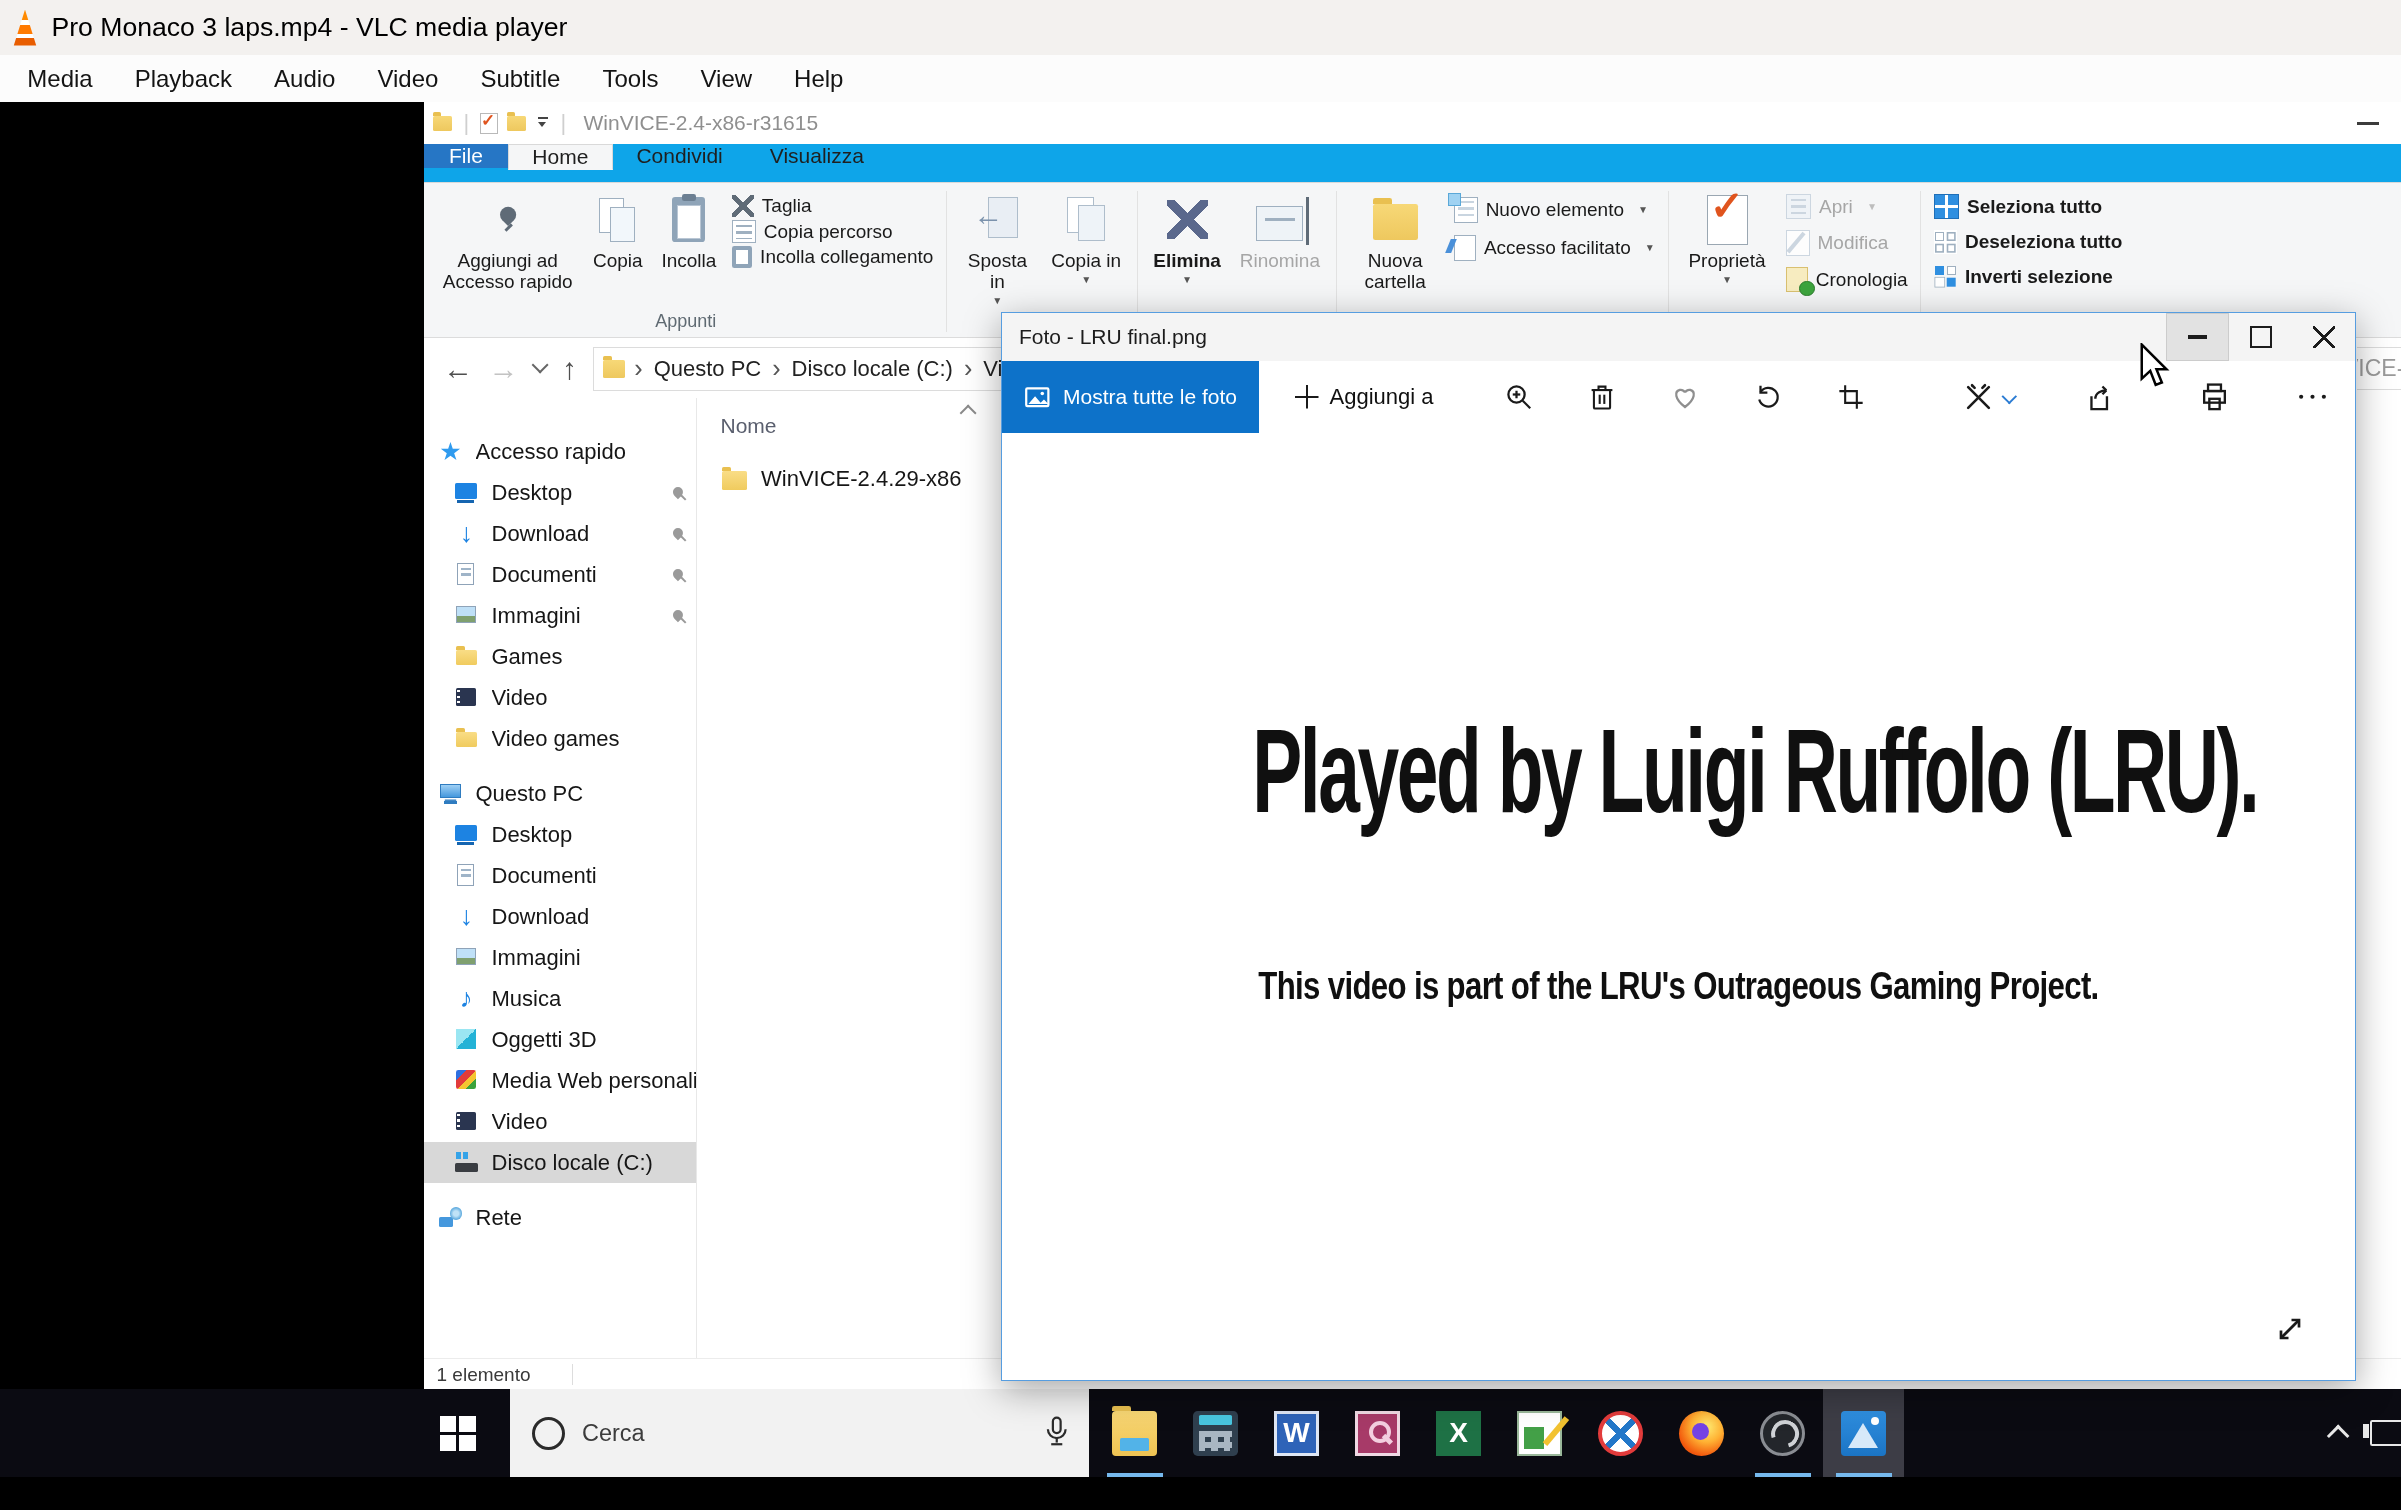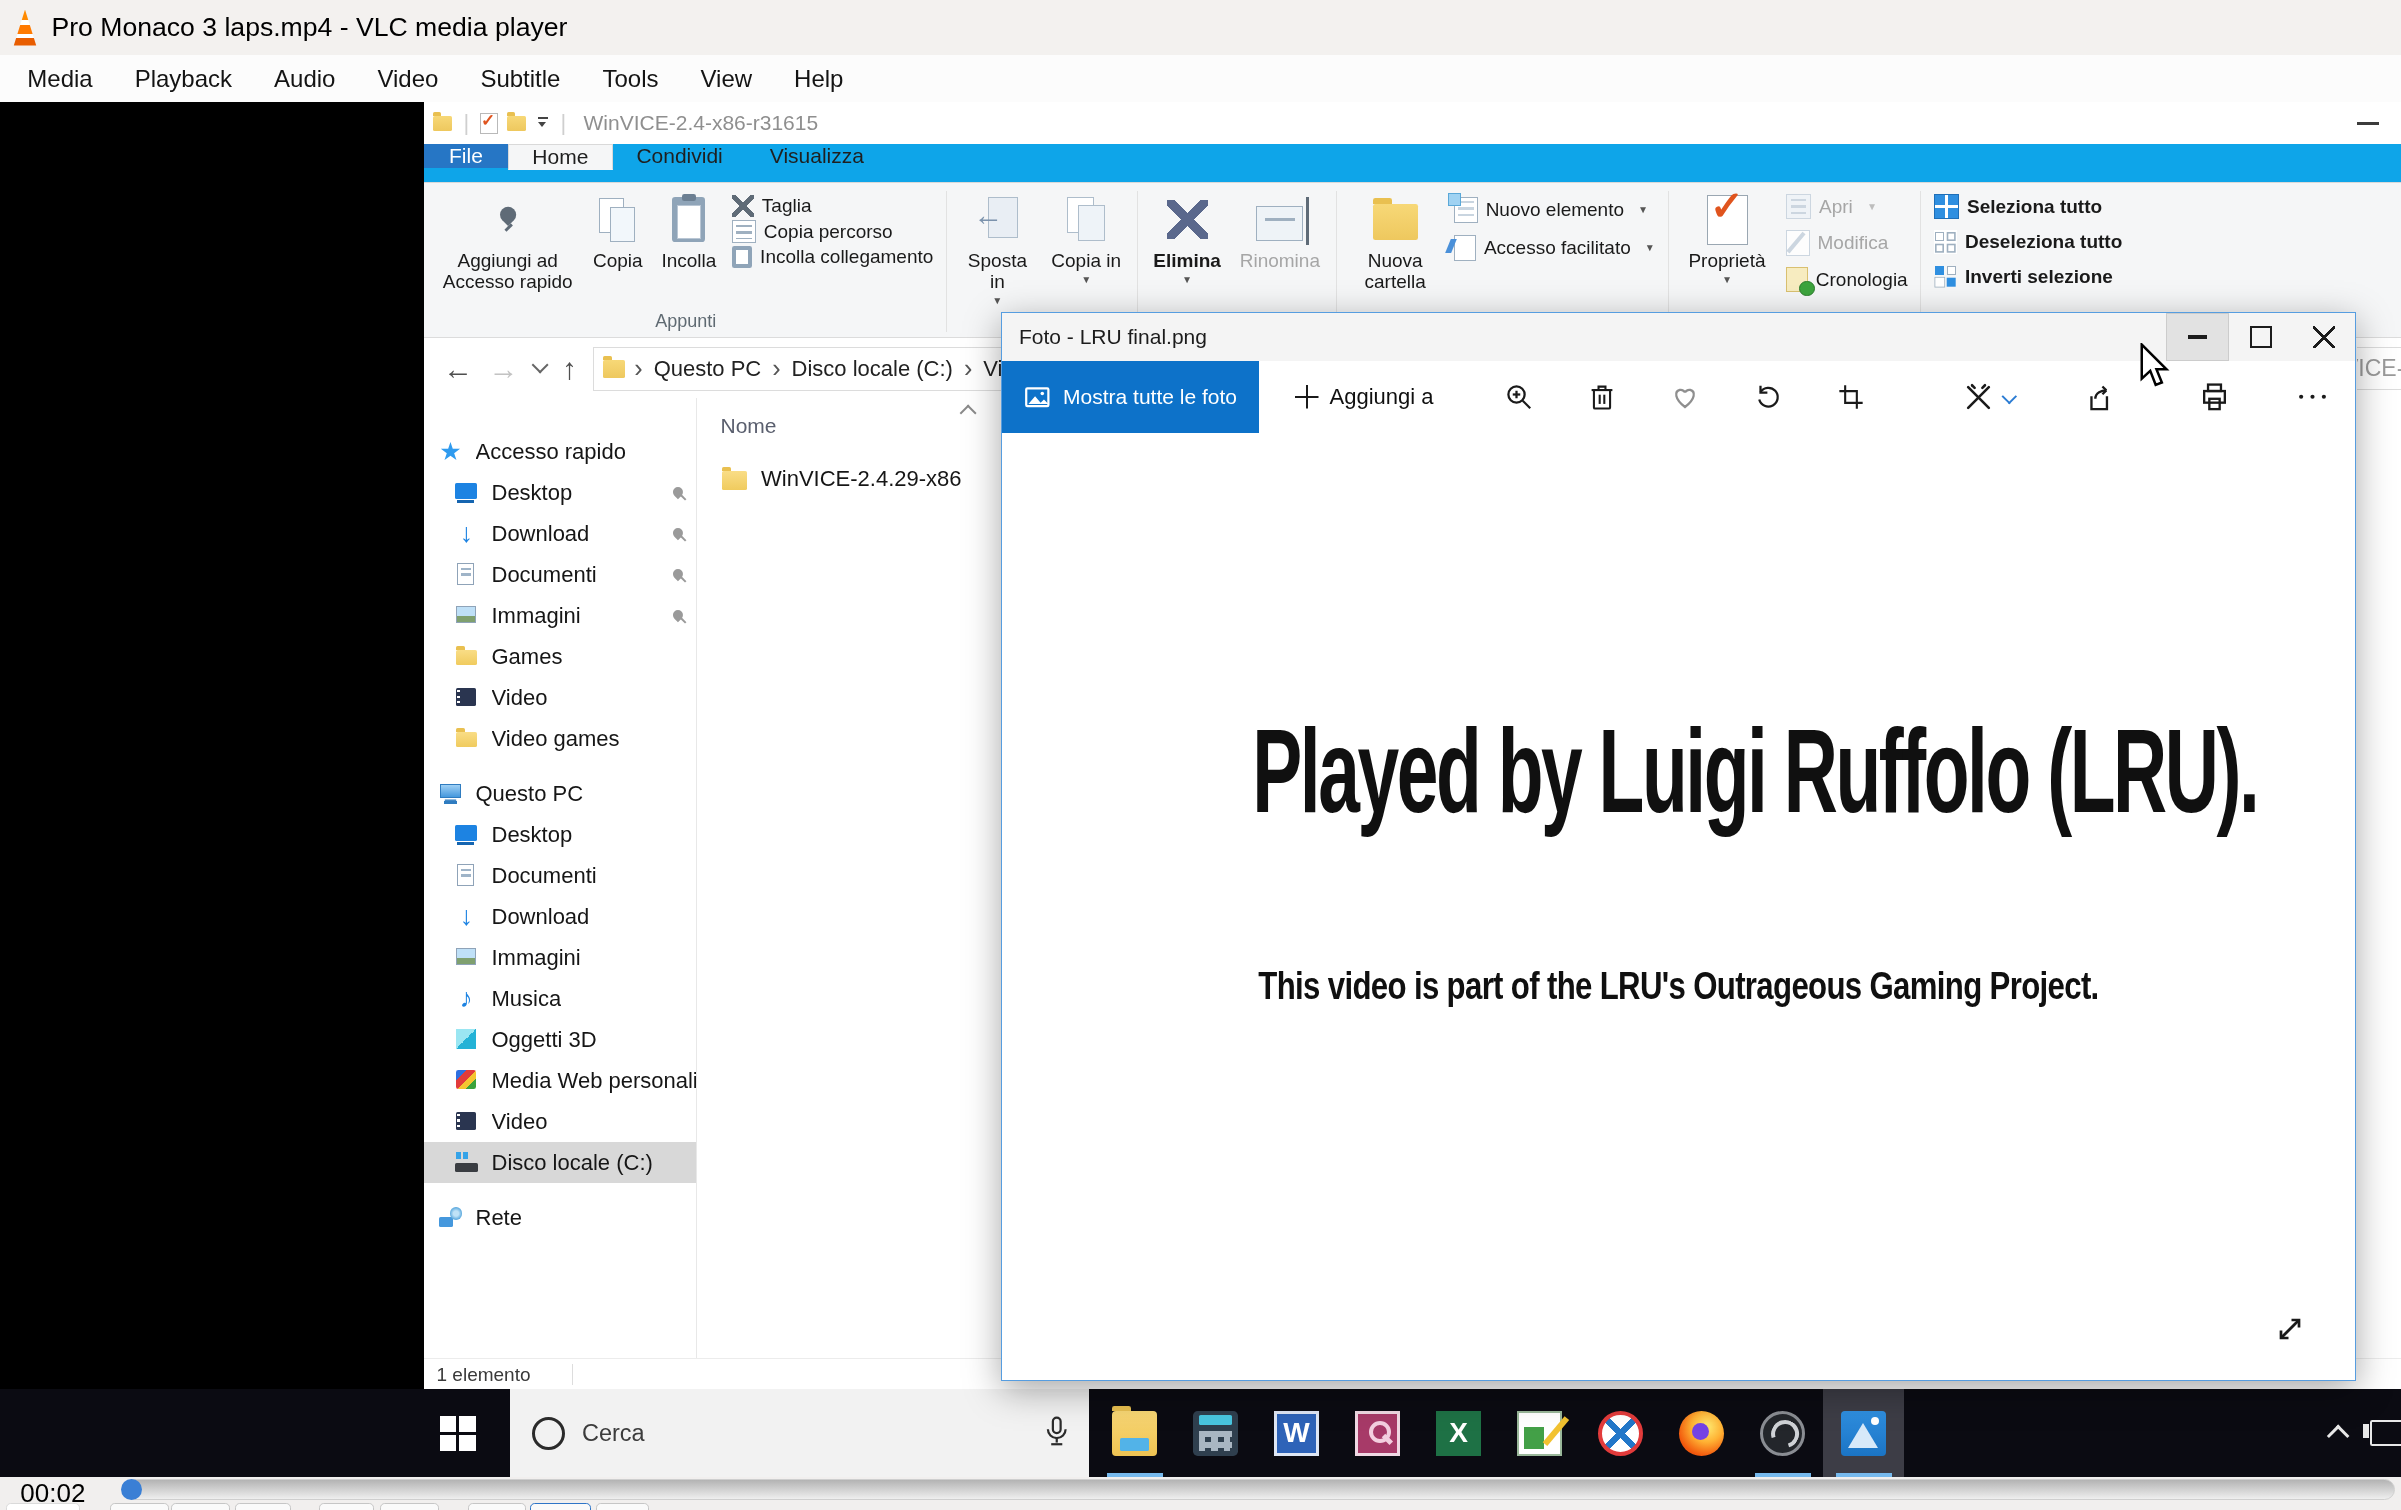--- a/index.html
+++ b/index.html
@@ -754,31 +754,15 @@
       </div>
     </div>
 
     <div id="cursor">
       <svg width="36" height="48" viewBox="0 0 23 31">
           <polygon points="1,1 1,23 6.5,18 10,27 14,25.5 10.5,17 17,17" fill="#fff" stroke="#000" stroke-width="1.6"></polygon>
         </svg>
     </div>
   </div>
 
-  <div id="vlc-bottom">
-    <span class="vlc-time">00:02</span>
-    <div class="seek"></div>
-    <div class="knob"></div>
-    <div class="pbtns">
-      <div class="pbtn white" style="left:6.3px;width:74px"></div>
-      <div class="pbtn" style="left:110px;width:59px"></div>
-      <div class="pbtn" style="left:171px;width:59px"></div>
-      <div class="pbtn" style="left:235px;width:56px"></div>
-      <div class="pbtn" style="left:319px;width:55px"></div>
-      <div class="pbtn" style="left:380px;width:59px"></div>
-      <div class="pbtn" style="left:468px;width:58px"></div>
-      <div class="pbtn blue" style="left:530px;width:61px"></div>
-      <div class="pbtn" style="left:596px;width:53px"></div>
-    </div>
-  </div>
 
 </div>
 
 
 </body></html>

